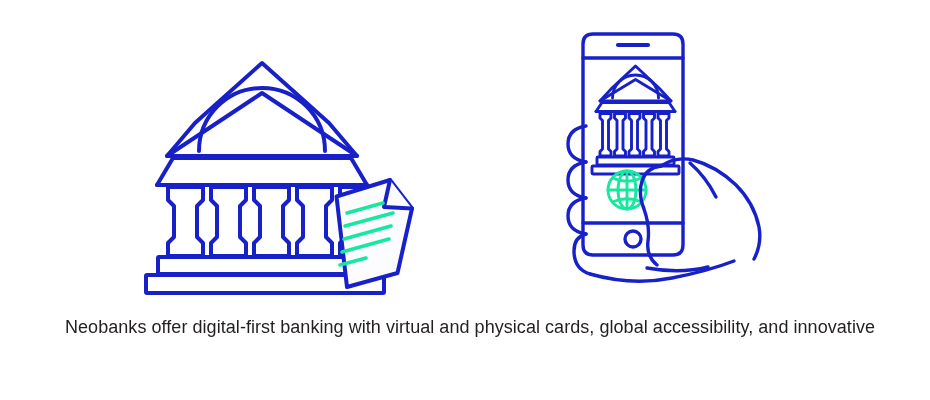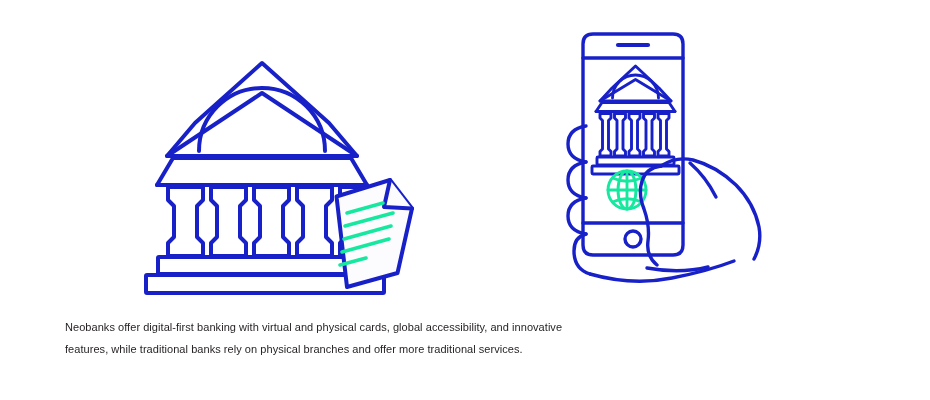--- a/index.html
+++ b/index.html
@@ -48,22 +48,22 @@
     width: 100%;
     height: 100%;
     overflow: visible;
   }
   .caption {
     position: absolute;
     left: 50%;
     transform: translateX(-50%);
     top: 316px;
     width: 800px;
-    text-align: left;
-    font-size: 11px;
+    text-align: right;
+    font-size: 18px;
     line-height: 22px;
     color: #231f20;
     letter-spacing: 0.05px;
   }
   .caption-line {
     display: block;
     white-space: nowrap;
   }
 </style>
 </head>
@@ -185,16 +185,15 @@
           <path d="M121 141 Q136 131 153 135 Q176 141 196 160 Q214 178 219 202 Q222 219 214 234"></path>
           <path d="M150 138 Q166 152 176 172"></path>
         </g>
       </svg>
     </div>
 
   </div>
 
   <div class="caption">
     <span class="caption-line">Neobanks offer digital-first banking with virtual and physical cards, global accessibility, and innovative</span>
-    <span class="caption-line">features, while traditional banks rely on physical branches and offer more traditional services.</span>
   </div>
 
 </div>
 
 </body></html>

